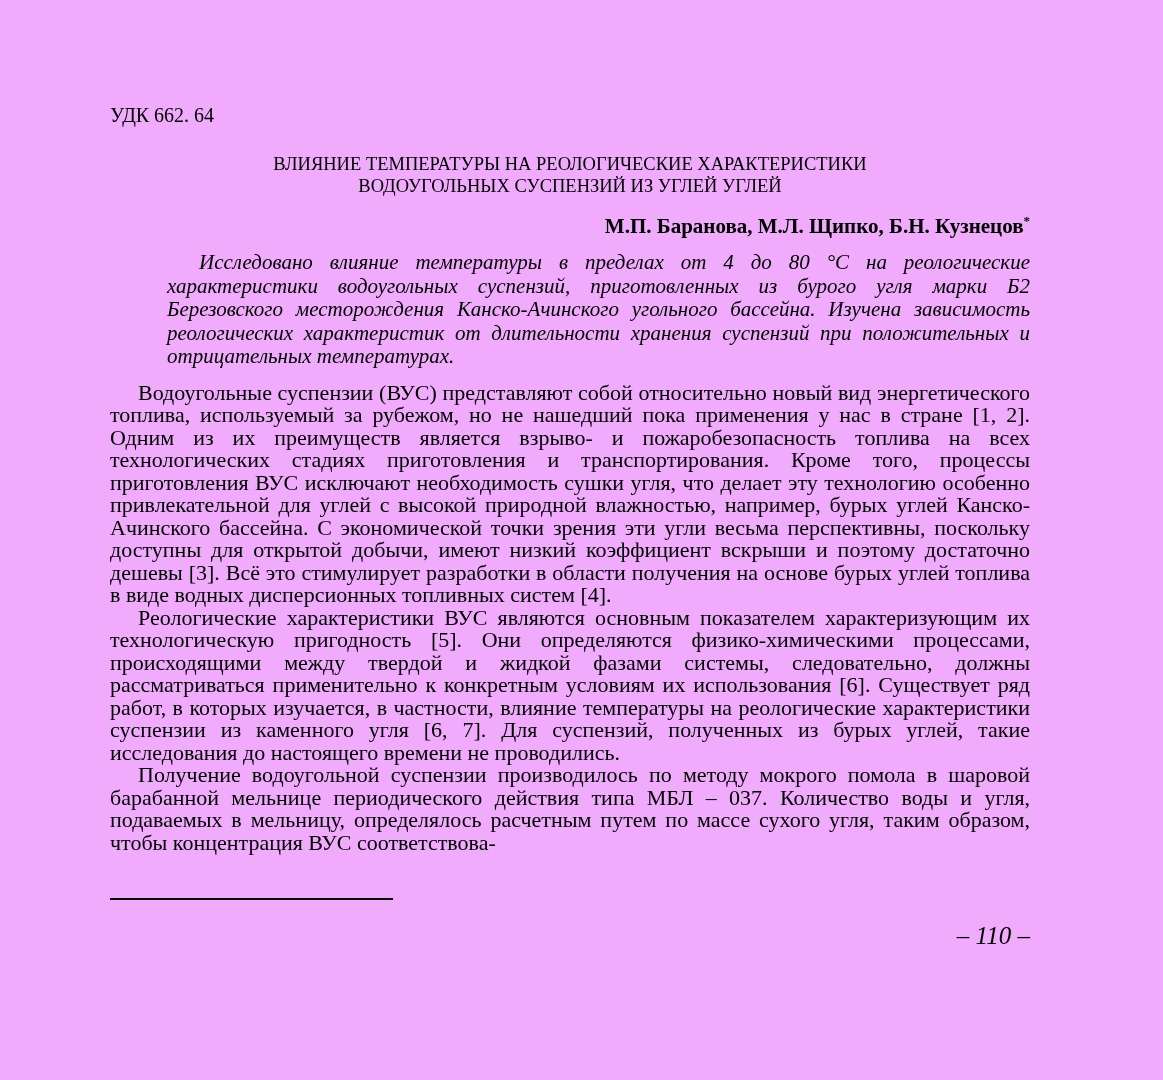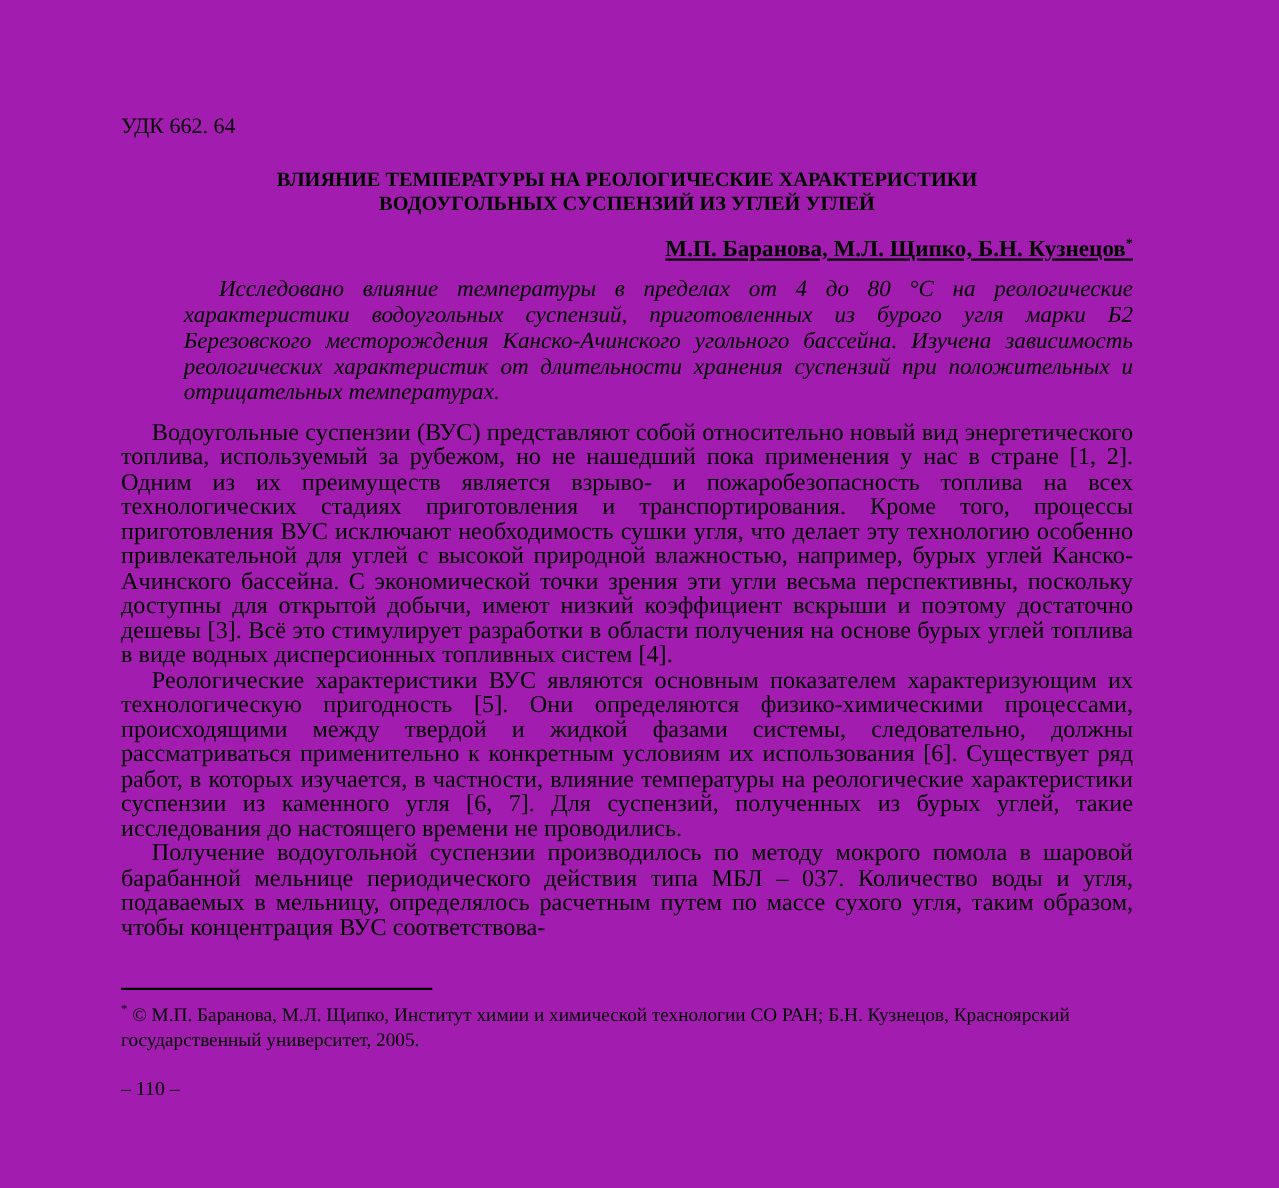--- a/index.html
+++ b/index.html
@@ -1,45 +1,44 @@
 <!DOCTYPE html>
 <html><head>
 <meta charset="utf-8">
 <style>
   * { margin: 0; padding: 0; box-sizing: border-box; }
   html, body { background: #ffffff; }
   .page {
     position: relative;
     width: 1163px;
     height: 1080px;
-    background: #a21caf;
+    background: #f0abfc;
     color: #000000;
     font-family: "Liberation Serif", "DejaVu Serif", serif;
     padding: 104px 133px 40px 110px;
     overflow: hidden;
   }
   .udc {
     font-size: 20px;
     line-height: 23px;
     margin-bottom: 26px;
   }
   .title {
     text-align: center;
-    font-weight: bold;
+    font-weight: normal;
     font-size: 18.5px;
     line-height: 22px;
     margin-bottom: 11px;
   }
   .authors {
     text-align: right;
     font-weight: bold;
     font-size: 21px;
     line-height: 25px;
     margin-bottom: 12px;
-    text-decoration: underline;
   }
   .authors sup {
     font-size: 13px;
     font-weight: bold;
   }
   .abstract {
     font-style: italic;
     font-size: 21px;
     line-height: 23.5px;
     text-align: justify;
@@ -62,22 +61,23 @@
   }
   .footnote {
     font-size: 17.5px;
     line-height: 23px;
     text-align: left;
   }
   .footnote sup {
     font-size: 11.5px;
   }
   .page-number {
-    text-align: left;
-    font-size: 18px;
+    text-align: right;
+    font-style: italic;
+    font-size: 25px;
     margin-top: 22px;
   }
 </style>
 </head>
 <body>
 
 <div class="page">
 
   <div class="udc">УДК 662. 64</div>
 
@@ -93,20 +93,16 @@
   <p class="abstract">Исследовано влияние температуры в пределах от 4 до 80 °С на реологические характеристики водоугольных суспензий, приготовленных из бурого угля марки Б2 Березовского месторождения Канско-Ачинского угольного бассейна. Изучена зависимость реологических характеристик от длительности хранения суспензий при положительных и отрицательных температурах.</p>
 
   <div class="body-text">
     <p>Водоугольные суспензии (ВУС) представляют собой относительно новый вид энергетического топлива, используемый за рубежом, но не нашедший пока применения у нас в стране [1, 2]. Одним из их преимуществ является взрыво- и пожаробезопасность топлива на всех технологических стадиях приготовления и транспортирования. Кроме того, процессы приготовления ВУС исключают необходимость сушки угля, что делает эту технологию особенно привлекательной для углей с высокой природной влажностью, например, бурых углей Канско-Ачинского бассейна. С экономической точки зрения эти угли весьма перспективны, поскольку доступны для открытой добычи, имеют низкий коэффициент вскрыши и поэтому достаточно дешевы [3]. Всё это стимулирует разработки в области получения на основе бурых углей топлива в виде водных дисперсионных топливных систем [4].</p>
     <p>Реологические характеристики ВУС являются основным показателем характеризующим их технологическую пригодность [5]. Они определяются физико-химическими процессами, происходящими между твердой и жидкой фазами системы, следовательно, должны рассматриваться применительно к конкретным условиям их использования [6]. Существует ряд работ, в которых изучается, в частности, влияние температуры на реологические характеристики суспензии из каменного угля [6, 7]. Для суспензий, полученных из бурых углей, такие исследования до настоящего времени не проводились.</p>
     <p>Получение водоугольной суспензии производилось по методу мокрого помола в шаровой барабанной мельнице периодического действия типа МБЛ – 037. Количество воды и угля, подаваемых в мельницу, определялось расчетным путем по массе сухого угля, таким образом, чтобы концентрация ВУС соответствова-</p>
   </div>
 
   <div class="footnote-sep"></div>
 
-  <p class="footnote">
-    <sup>*</sup>
-    <span>© М.П. Баранова, М.Л. Щипко, Институт химии и химической технологии СО РАН; Б.Н. Кузнецов, Красноярский государственный университет, 2005.</span>
-  </p>
 
   <div class="page-number">– 110 –</div>
 
 </div>
 
 </body></html>

